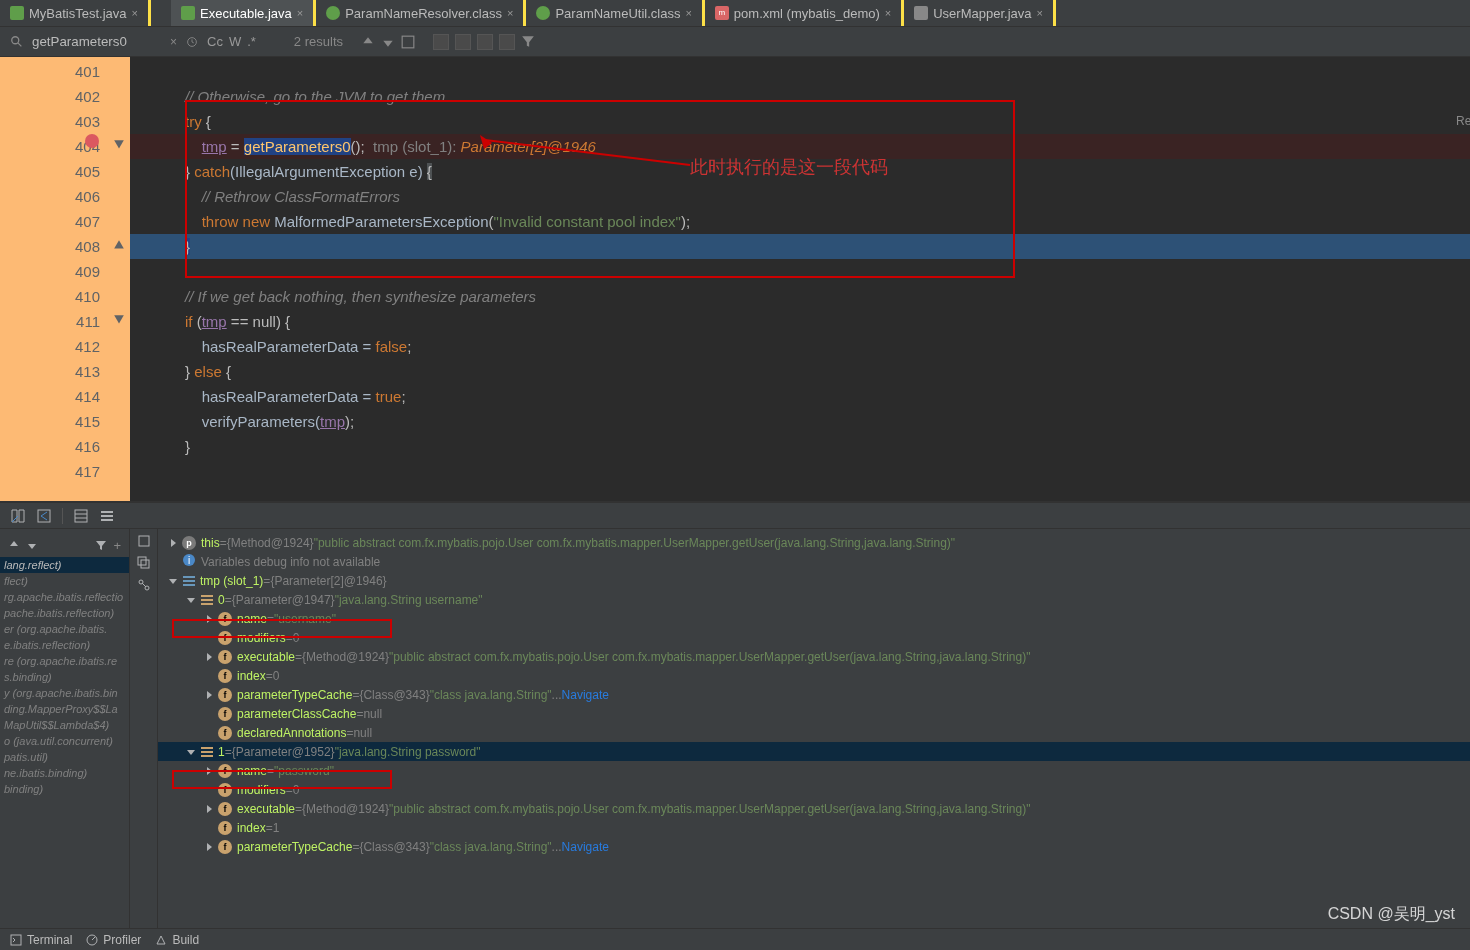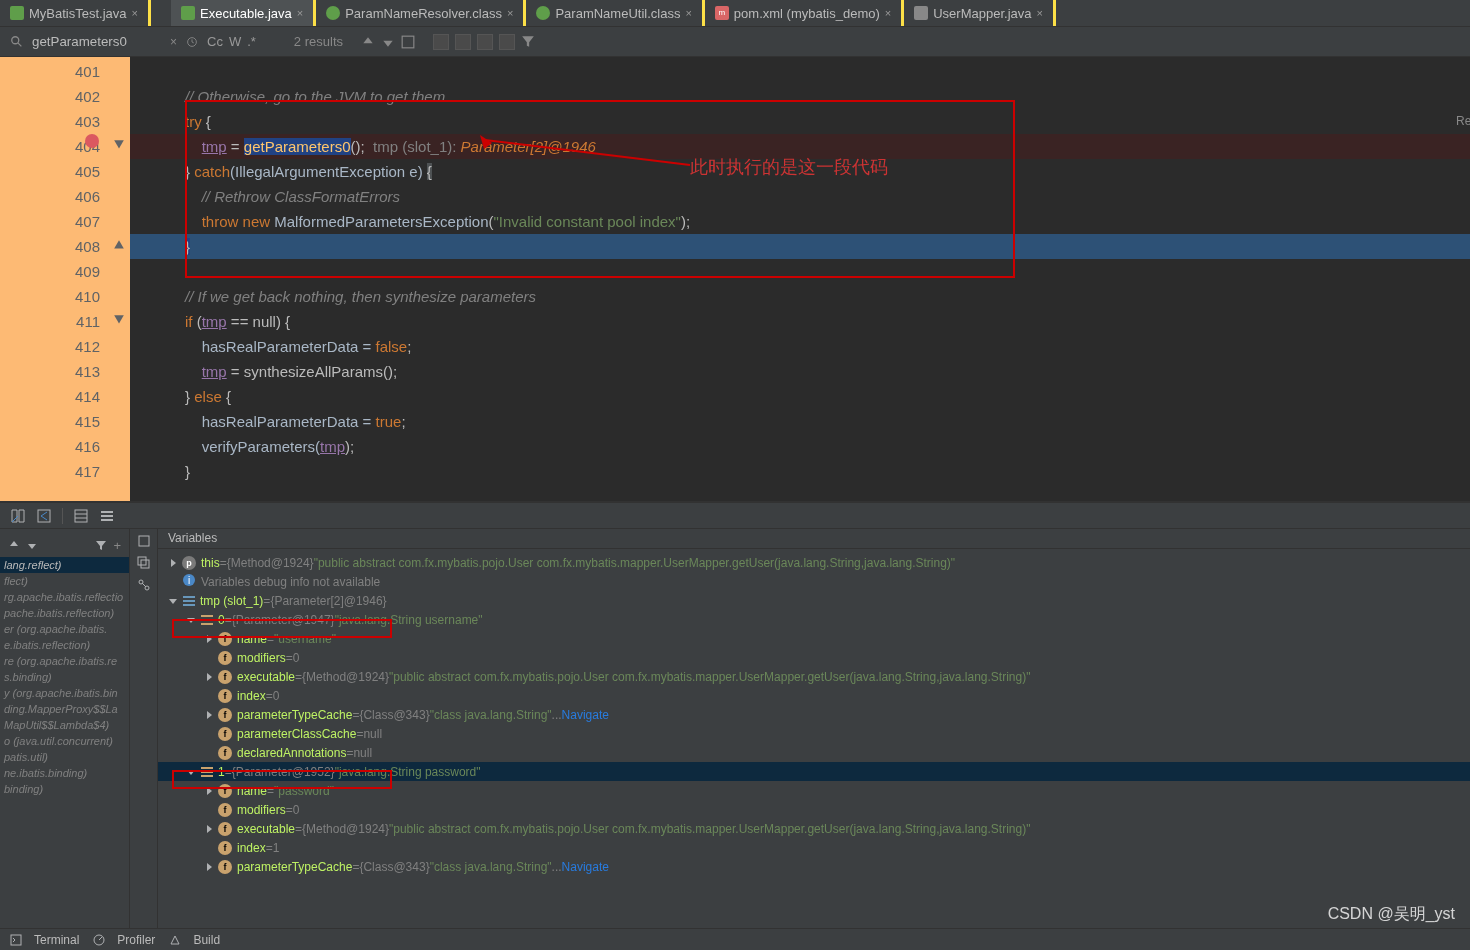--- a/index.html
+++ b/index.html
@@ -73,21 +73,21 @@
 .tree-eq { color:#808080; }
 .tree-ref { color:#808080; }
 .tree-val { color:#6a8759; }
 .tree-link { color:#287bde; }
 .tree-info { color:#808080; }
 .tree-bars { width:14px; height:14px; margin-right:4px; }
 
 .side-icons { width:28px; background:#3c3f41; display:flex; flex-direction:column; align-items:center; padding-top:4px; gap:6px; border-right:1px solid #323232; }
 
 .bottom-bar { position:absolute; bottom:0; left:0; right:0; height:22px; background:#3c3f41; display:flex; align-items:center; padding:0 10px; gap:14px; border-top:1px solid #323232; font-size:12px; }
-.bottom-item { display:flex; align-items:center; gap:12px; cursor:pointer; color:#bbbbbb; }
+.bottom-item { display:flex; align-items:center; gap:5px; cursor:pointer; color:#bbbbbb; }
 
 .watermark { position:absolute; right:15px; bottom:25px; color:#e5e5e5; font-size:16px; font-family:"Microsoft YaHei",sans-serif; opacity:0.9; }
 
 .right-edge { position:absolute; right:0; top:57px; width:14px; height:20px; color:#888; font-size:12px; }
 </style>
 </head>
 <body>
 
 <div class="tabs">
   <div class="tab">
@@ -197,21 +197,20 @@
     <div class="line">            <span class="c-keyword">try</span><span> {</span></div>
     <div class="line bp-line">                <span class="c-var">tmp</span><span> = </span><span class="c-boxed">getParameters0</span><span>();</span><span class="c-inline">  tmp (slot_1): </span><span class="c-inline-val">Parameter[2]@1946</span></div>
     <div class="line">            <span>}</span><span class="c-keyword"> catch</span><span class="c-type">(IllegalArgumentException e) </span><span style="background:#4e5254;">{</span></div>
     <div class="line">                <span class="c-comment">// Rethrow ClassFormatErrors</span></div>
     <div class="line">                <span class="c-keyword">throw new </span><span class="c-type">MalformedParametersException</span><span>(</span><span class="c-string">"Invalid constant pool index"</span><span>);</span></div>
     <div class="line exec-line">            <span style="background:#214283;">}</span></div>
     <div class="line"></div>
     <div class="line">            <span class="c-comment">// If we get back nothing, then synthesize parameters</span></div>
     <div class="line">            <span class="c-keyword">if </span><span>(</span><span class="c-var">tmp</span><span> == null) {</span></div>
     <div class="line">                <span class="c-type">hasRealParameterData = </span><span class="c-keyword">false</span><span>;</span></div>
-    <div class="line">                <span class="c-var">tmp</span><span> = synthesizeAllParams();</span></div>
     <div class="line">            <span>} </span><span class="c-keyword">else</span><span> {</span></div>
     <div class="line">                <span class="c-type">hasRealParameterData = </span><span class="c-keyword">true</span><span>;</span></div>
     <div class="line">                <span class="c-type">verifyParameters(</span><span class="c-var">tmp</span><span>);</span></div>
     <div class="line">            <span>}</span></div>
 
     <div class="red-box" style="left:55px; top:43px; width:830px; height:178px;"></div>
     <svg class="red-arrow" style="left:350px; top:78px; width:220px; height:35px;">
         <line x1="5" y1="5" x2="210" y2="30" stroke="#cc0000" stroke-width="2"></line>
         <polygon points="0,0 12,8 4,14" fill="#cc0000"></polygon>
       </svg>
@@ -283,21 +282,20 @@
             <rect x="2" y="2" width="8" height="8" fill="none" stroke="#afb1b3"></rect>
             <rect x="5" y="5" width="8" height="8" fill="none" stroke="#afb1b3"></rect>
           </svg></div>
       <div class="dbg-icon"><svg viewBox="0 0 16 16">
             <circle cx="5" cy="5" r="2" fill="none" stroke="#afb1b3"></circle>
             <circle cx="11" cy="11" r="2" fill="none" stroke="#afb1b3"></circle>
             <line x1="6" y1="6" x2="10" y2="10" stroke="#afb1b3"></line>
           </svg></div>
     </div>
     <div class="vars-col">
-      <div class="vars-title">Variables</div>
       <div class="vars-tree" id="vars-tree">
           <div class="tree-row">
             <span class="tree-indent" style="width: 0px;"></span>
             <span class="tree-arrow"><svg viewBox="0 0 10 10">
                 <path d="M3 1l5 4-5 4z"></path>
               </svg></span>
             <span class="tree-icon icon-p">p</span>
             <span class="tree-name">this</span>
             <span class="tree-eq"> = </span>
             <span class="tree-ref">{Method@1924} </span>

